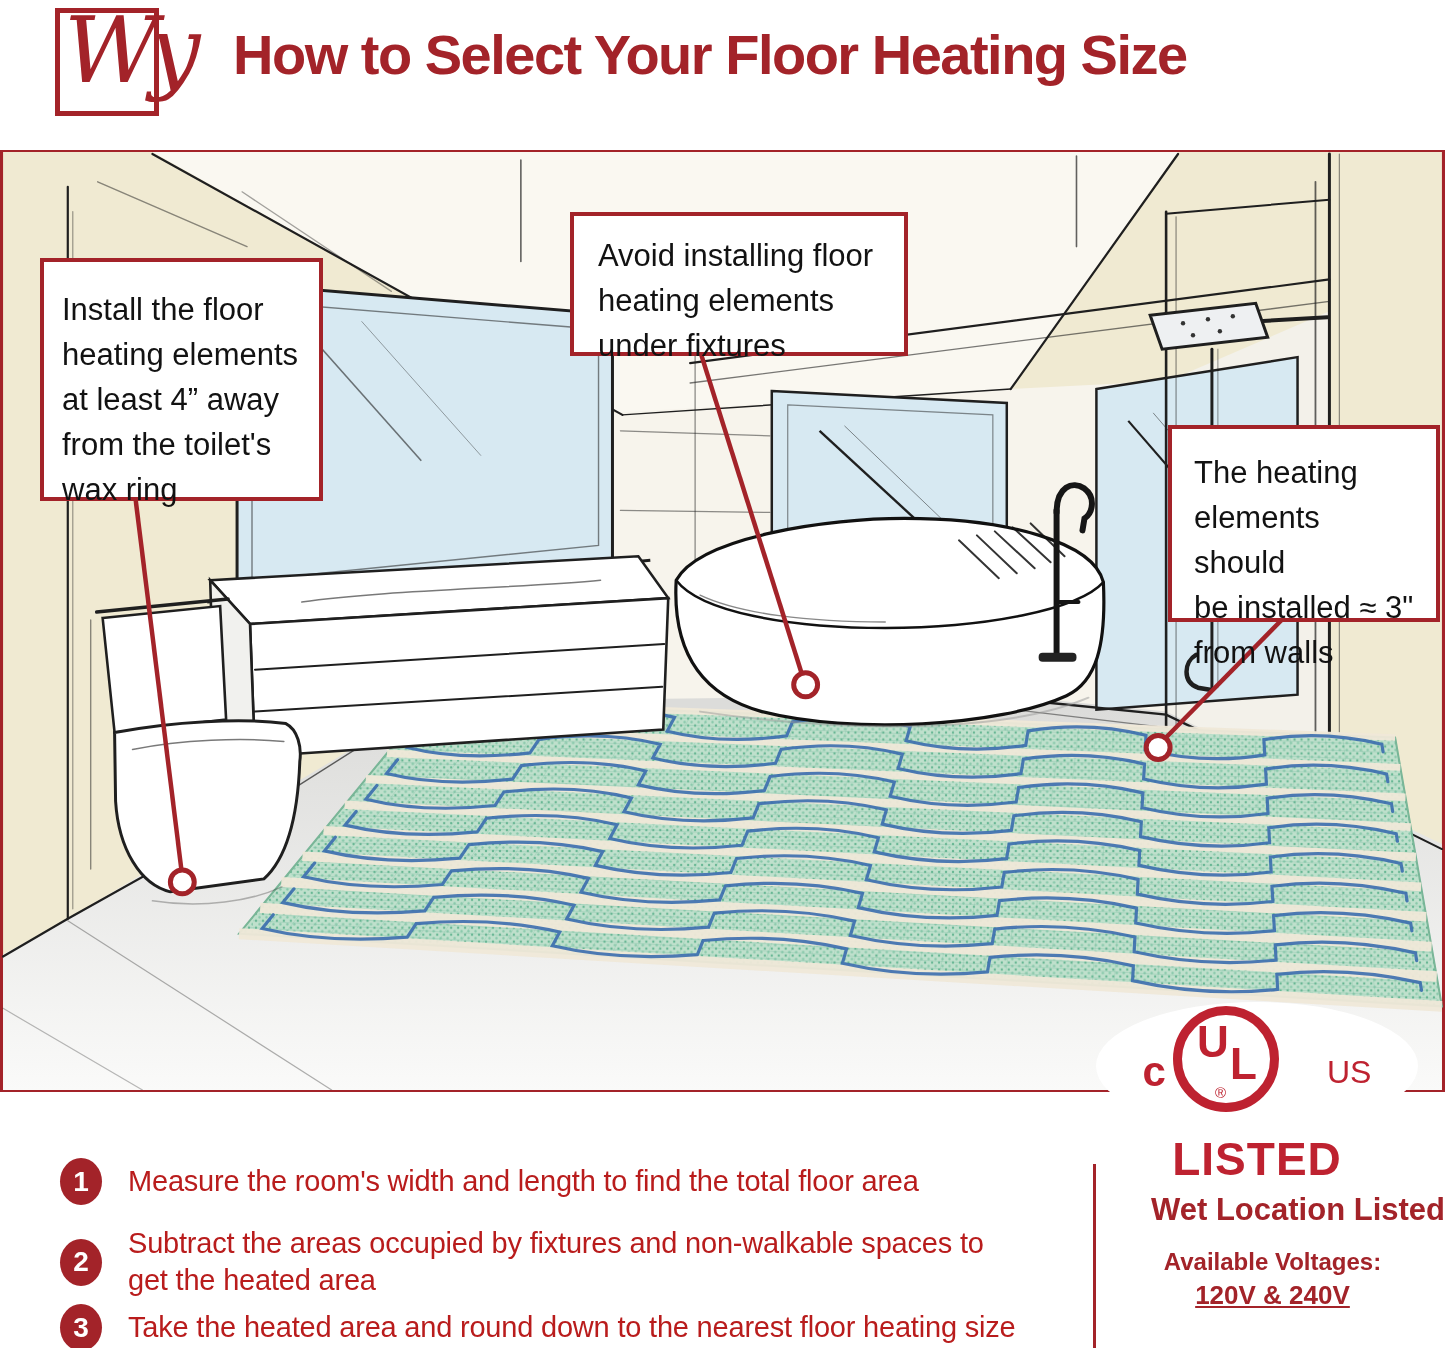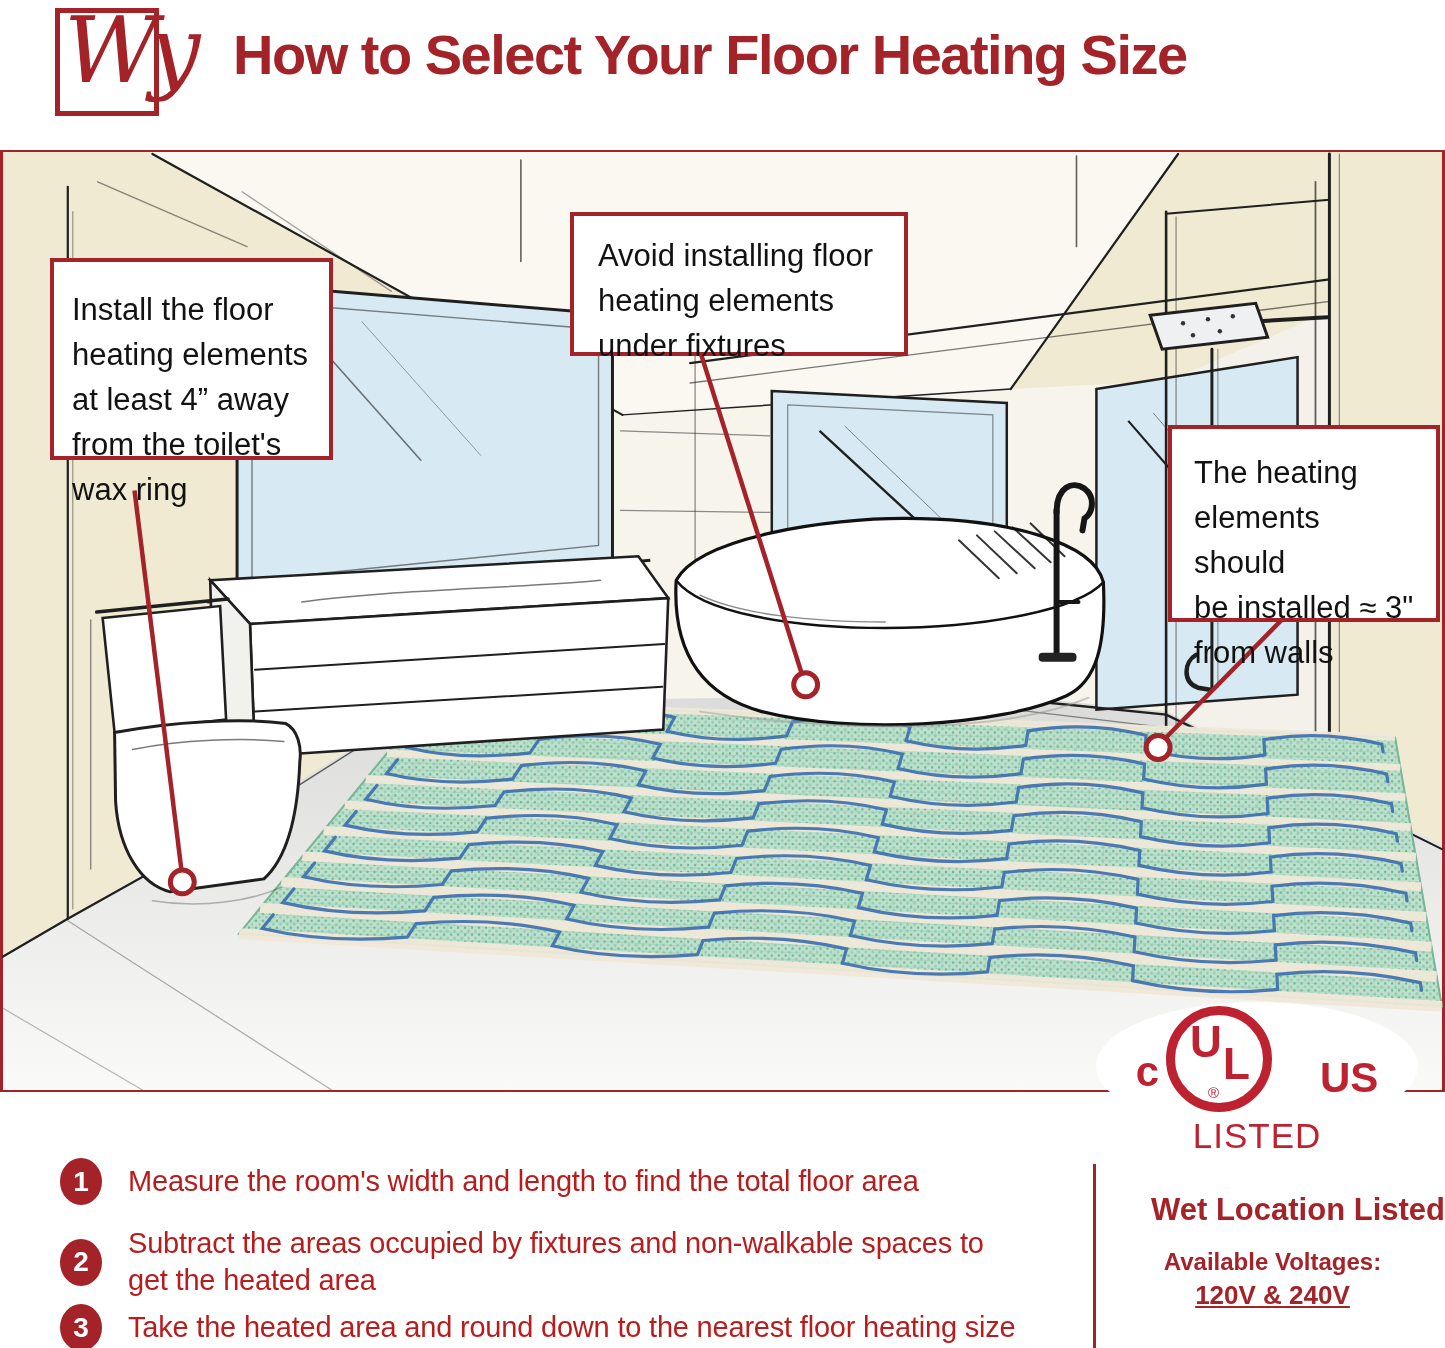--- a/index.html
+++ b/index.html
@@ -18,38 +18,38 @@
   .scene{position:absolute;left:0;top:150px;width:1445px;height:942px;
          border-top:4px solid var(--accent);border-bottom:4px solid var(--accent);
          border-left:4px solid var(--accent);border-right:4px solid var(--accent);
          box-sizing:border-box;background:var(--wall-cream);}
   .scene svg{position:absolute;left:-2px;top:-2px;width:1441px;height:938px;}
 
   
   .callout{position:absolute;background:#fff;border:4px solid var(--accent);
            box-sizing:border-box;color:#121212;font-size:31px;line-height:1.45;
            padding:14px 18px;white-space:pre-line;z-index:4;}
-  #callout-toilet{left:50px;top:258px;width:283px;height:202px;padding-top:26px;}
+  #callout-toilet{left:40px;top:258px;width:283px;height:243px;padding-top:26px;}
   #callout-fixtures{left:570px;top:212px;width:338px;height:144px;padding-top:18px;padding-left:24px;}
   #callout-walls{left:1168px;top:425px;width:272px;height:197px;padding-top:22px;padding-left:22px;}
 
   
   .ul-badge{position:absolute;left:1118px;top:1006px;width:278px;z-index:6;
             color:var(--ul-red);text-align:center;}
   .ul-badge .blob{position:absolute;left:-22px;top:-4px;width:322px;height:128px;
             background:#fff;border-radius:50%;}
   .ul-row{position:relative;display:flex;align-items:flex-start;justify-content:center;gap:7px;}
   .ul-c{font-size:42px;font-weight:bold;margin-top:42px;}
   .ul-circle{position:relative;width:88px;height:88px;border:9px solid var(--ul-red);
              border-radius:50%;background:#fff;flex:none;}
   .ul-u{position:absolute;left:15px;top:2px;font-size:44px;font-weight:bold;}
   .ul-l{position:absolute;right:13px;top:24px;font-size:44px;font-weight:bold;}
   .ul-r{position:absolute;left:33px;bottom:2px;font-size:15px;}
-  .ul-us{font-size:42px;font-weight:bold;margin-top:48px;margin-left:41px;}
-  .ul-listed{position:relative;font-size:35px;font-weight:normal;letter-spacing:1px;margin-top:4px;}
+  .ul-us{font-size:32px;font-weight:normal;margin-top:48px;margin-left:41px;}
+  .ul-listed{position:relative;font-size:46px;font-weight:bold;letter-spacing:1px;margin-top:20px;}
 
   
   .step{position:absolute;left:60px;display:flex;align-items:center;gap:26px;z-index:3;}
   .step-badge{width:42px;height:47px;border-radius:50%;background:var(--accent);
               color:#fff;font-weight:bold;font-size:28px;display:flex;
               align-items:center;justify-content:center;flex:none;}
   .step-text{font-size:29px;line-height:1.28;color:#b91c1c;max-width:950px;
              white-space:pre-line;letter-spacing:-0.2px;}
   #step-1{top:1158px;}
   #step-2{top:1225px;}

